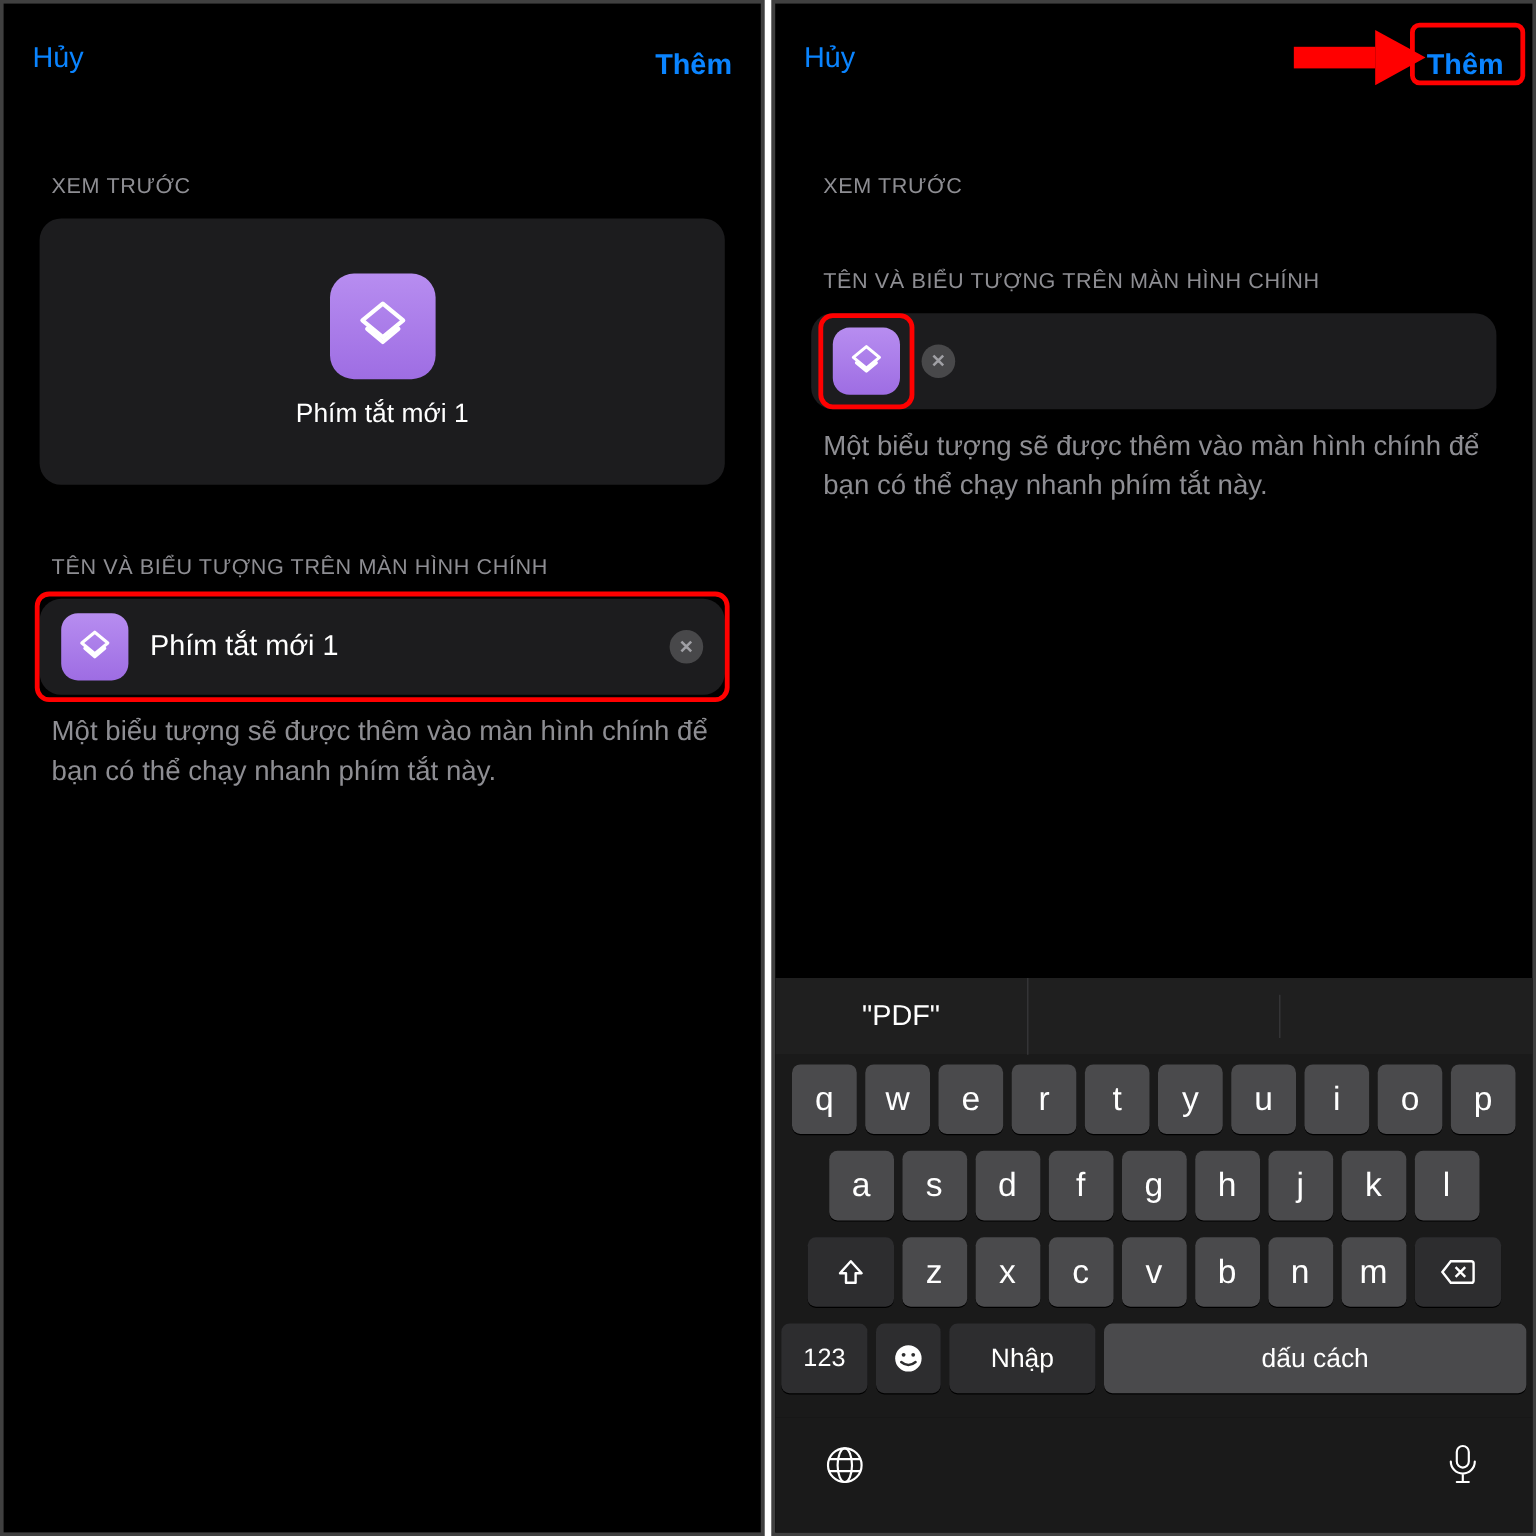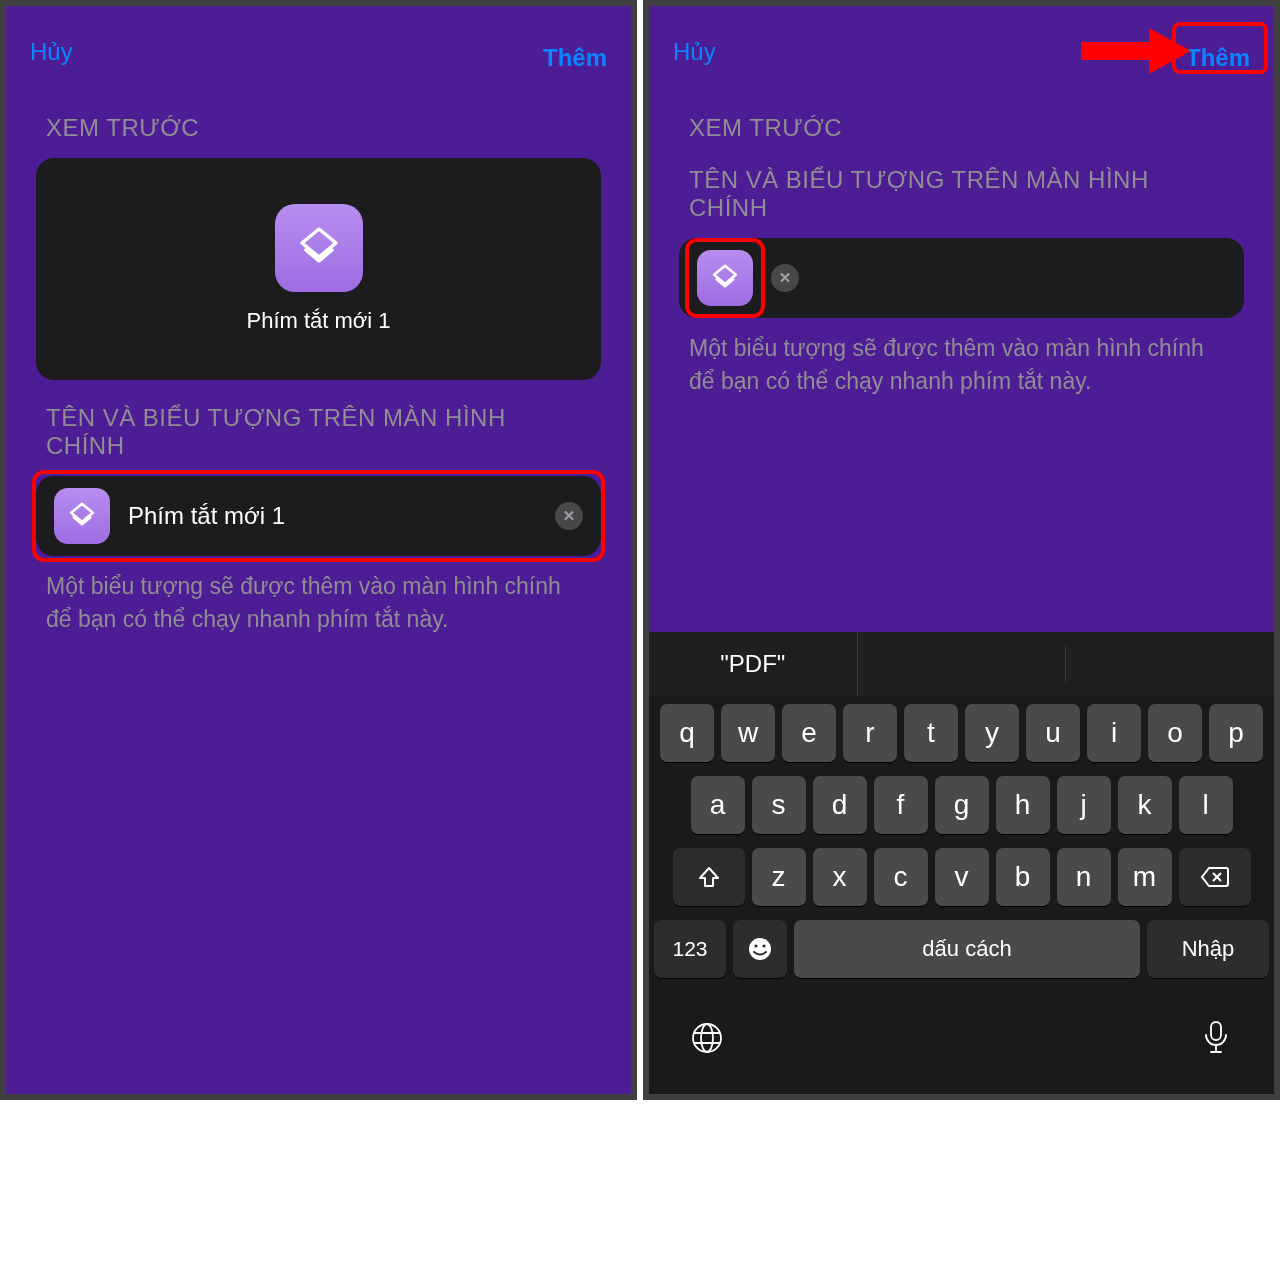--- a/index.html
+++ b/index.html
@@ -7,46 +7,46 @@
     background: #fff;
     font-family: -apple-system, BlinkMacSystemFont, 'Segoe UI', sans-serif;
     width: 1280px;
     height: 1280px;
     display: flex;
     gap: 6px;
     padding: 0;
   }
   .screen {
     width: 637px;
-    height: 1100px;
-    background: #4c1d95;
+    height: 1280px;
+    background: #000000;
     position: relative;
     overflow: hidden;
-    border: 6px solid #404040;
+    border: 3px solid #404040;
   }
   .navbar {
     display: flex;
     justify-content: space-between;
     align-items: center;
     padding: 26px 24px 18px 24px;
   }
   .nav-button {
     color: #0a84ff;
     font-size: 24px;
     background: none;
     border: none;
     cursor: pointer;
   }
   .nav-button.bold { font-weight: 600; margin-top: 12px; }
   .section-header {
     color: #8e8e93;
-    font-size: 24px;
+    font-size: 18px;
     letter-spacing: 0.5px;
     padding: 0 40px;
-    margin-top: 24px;
+    margin-top: 58px;
     margin-bottom: 16px;
   }
   .preview-card {
     margin: 0 30px;
     background: #1c1c1e;
     border-radius: 18px;
     height: 222px;
     display: flex;
     flex-direction: column;
     align-items: center;
@@ -308,22 +308,22 @@
       <div class="key-row">
         <button class="key dark wide-123" style="font-size:21px;">123</button>
         <button class="key dark emoji">
           <svg width="28" height="28" viewBox="0 0 28 28">
               <circle cx="14" cy="14" r="11" fill="#fff"></circle>
               <circle cx="10" cy="11" r="1.6" fill="#2d2d2f"></circle>
               <circle cx="18" cy="11" r="1.6" fill="#2d2d2f"></circle>
               <path d="M8 17 Q14 22 20 17" stroke="#2d2d2f" stroke-width="2" fill="none" stroke-linecap="round"></path>
             </svg>
         </button>
+        <button class="key enter">Nhập</button>
         <button class="key space">dấu cách</button>
-        <button class="key enter">Nhập</button>
       </div>
     </div>
     <div class="bottom-row">
       <div class="globe-icon">
         <svg width="34" height="34" viewBox="0 0 34 34" fill="none">
             <circle cx="17" cy="17" r="14" stroke="#fff" stroke-width="1.8"></circle>
             <ellipse cx="17" cy="17" rx="6" ry="14" stroke="#fff" stroke-width="1.8" fill="none"></ellipse>
             <path d="M4 12 H30 M4 22 H30" stroke="#fff" stroke-width="1.8"></path>
           </svg>
       </div>

